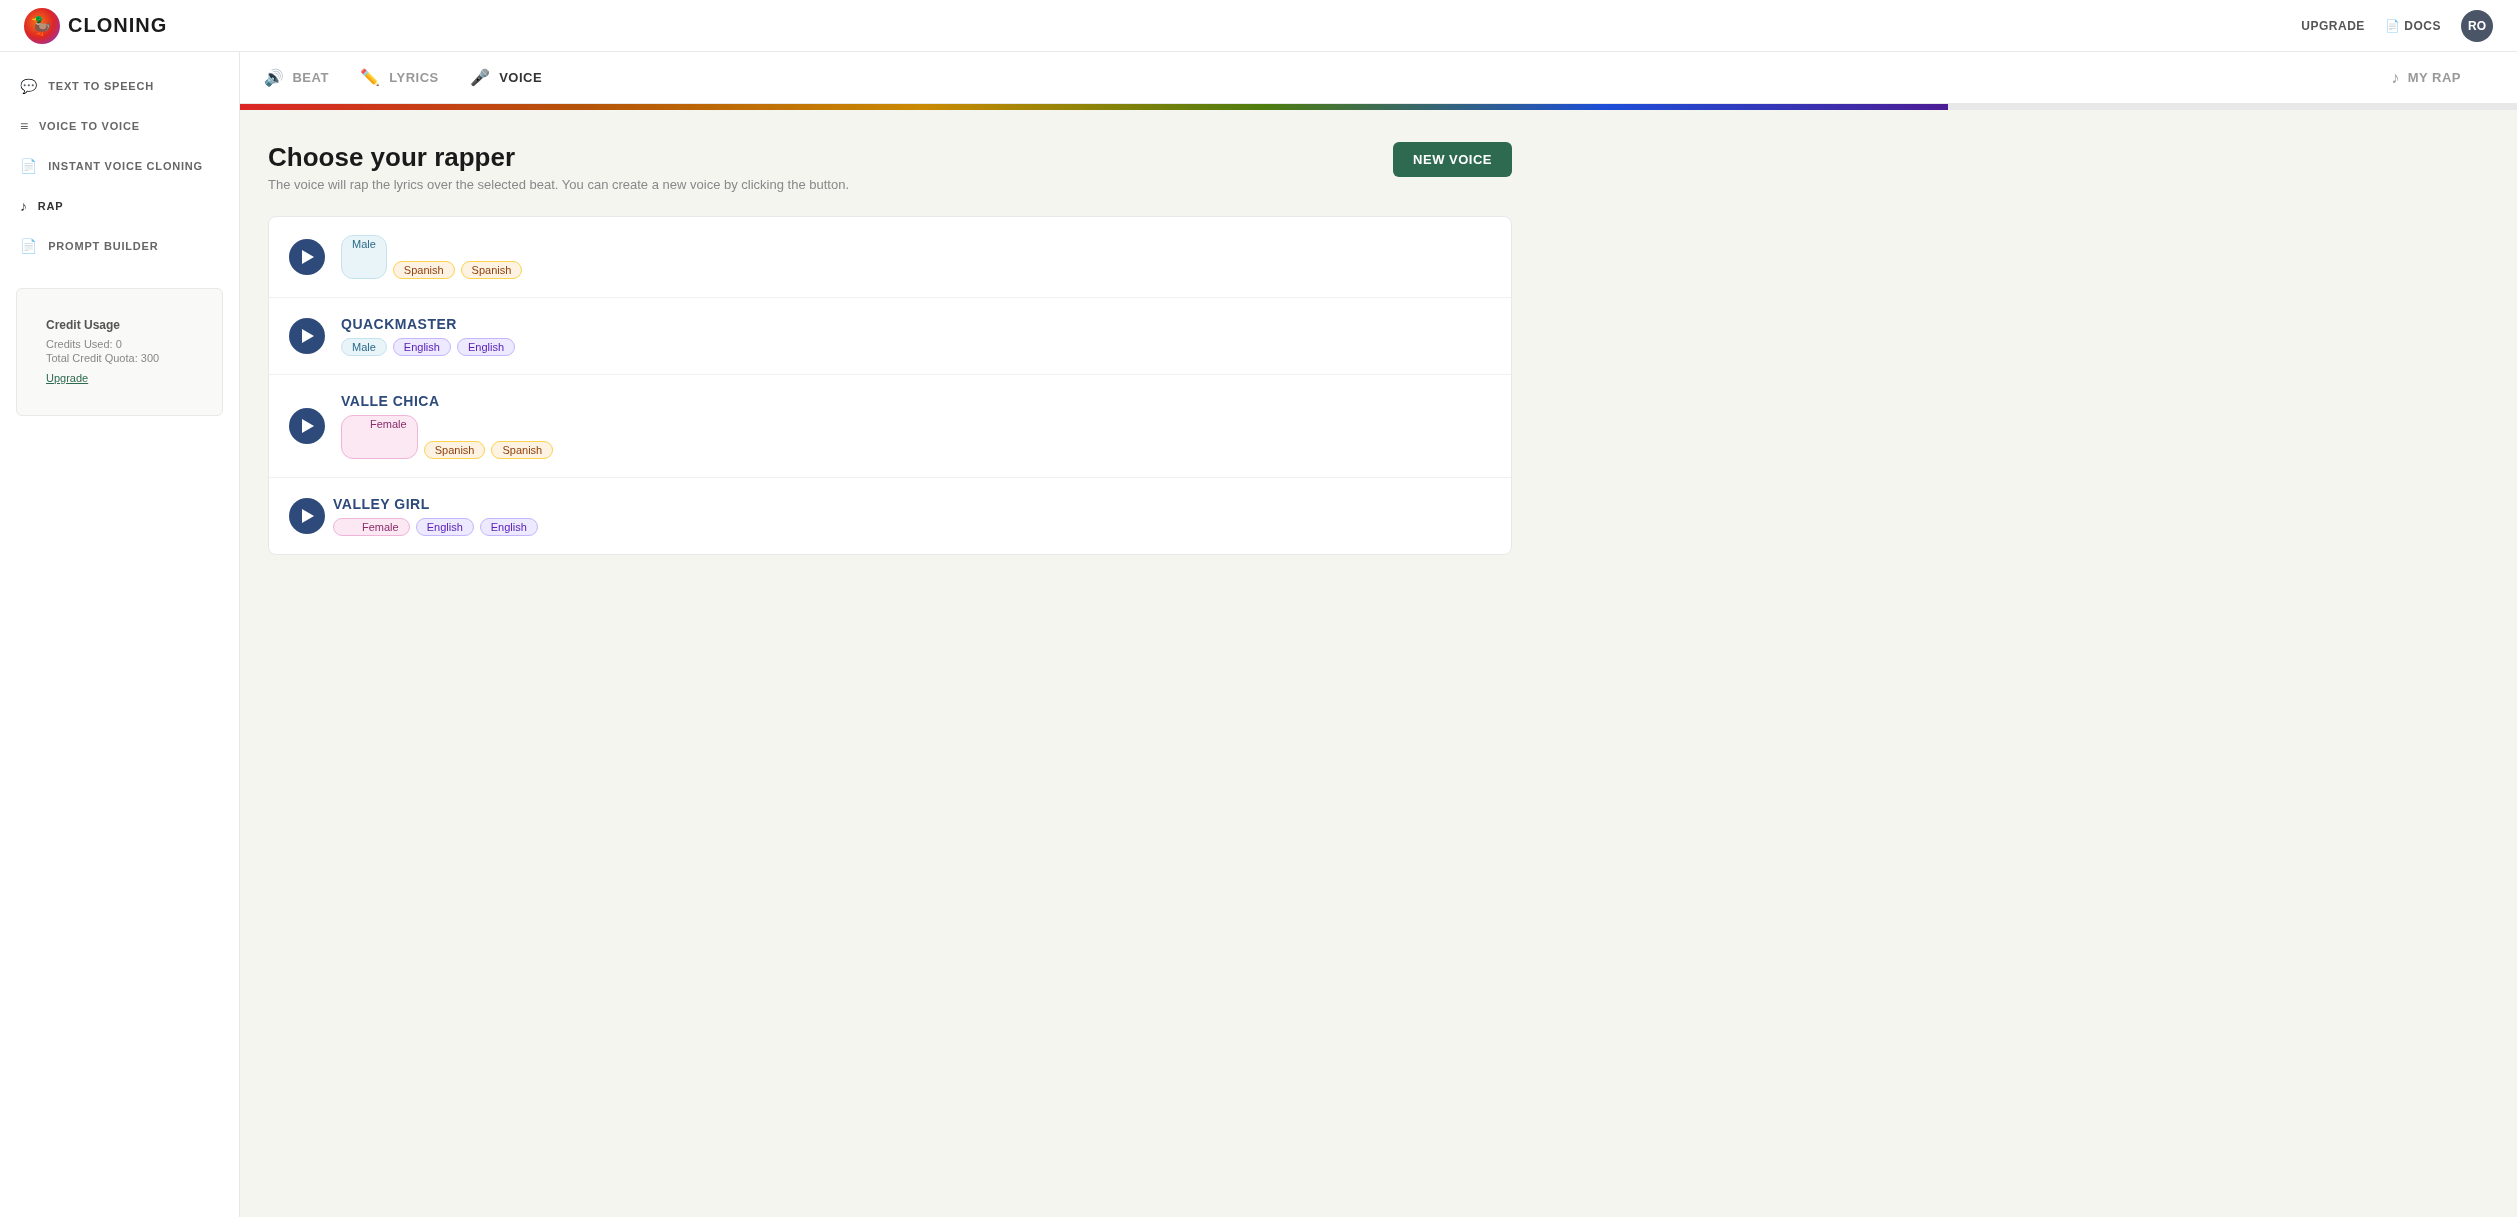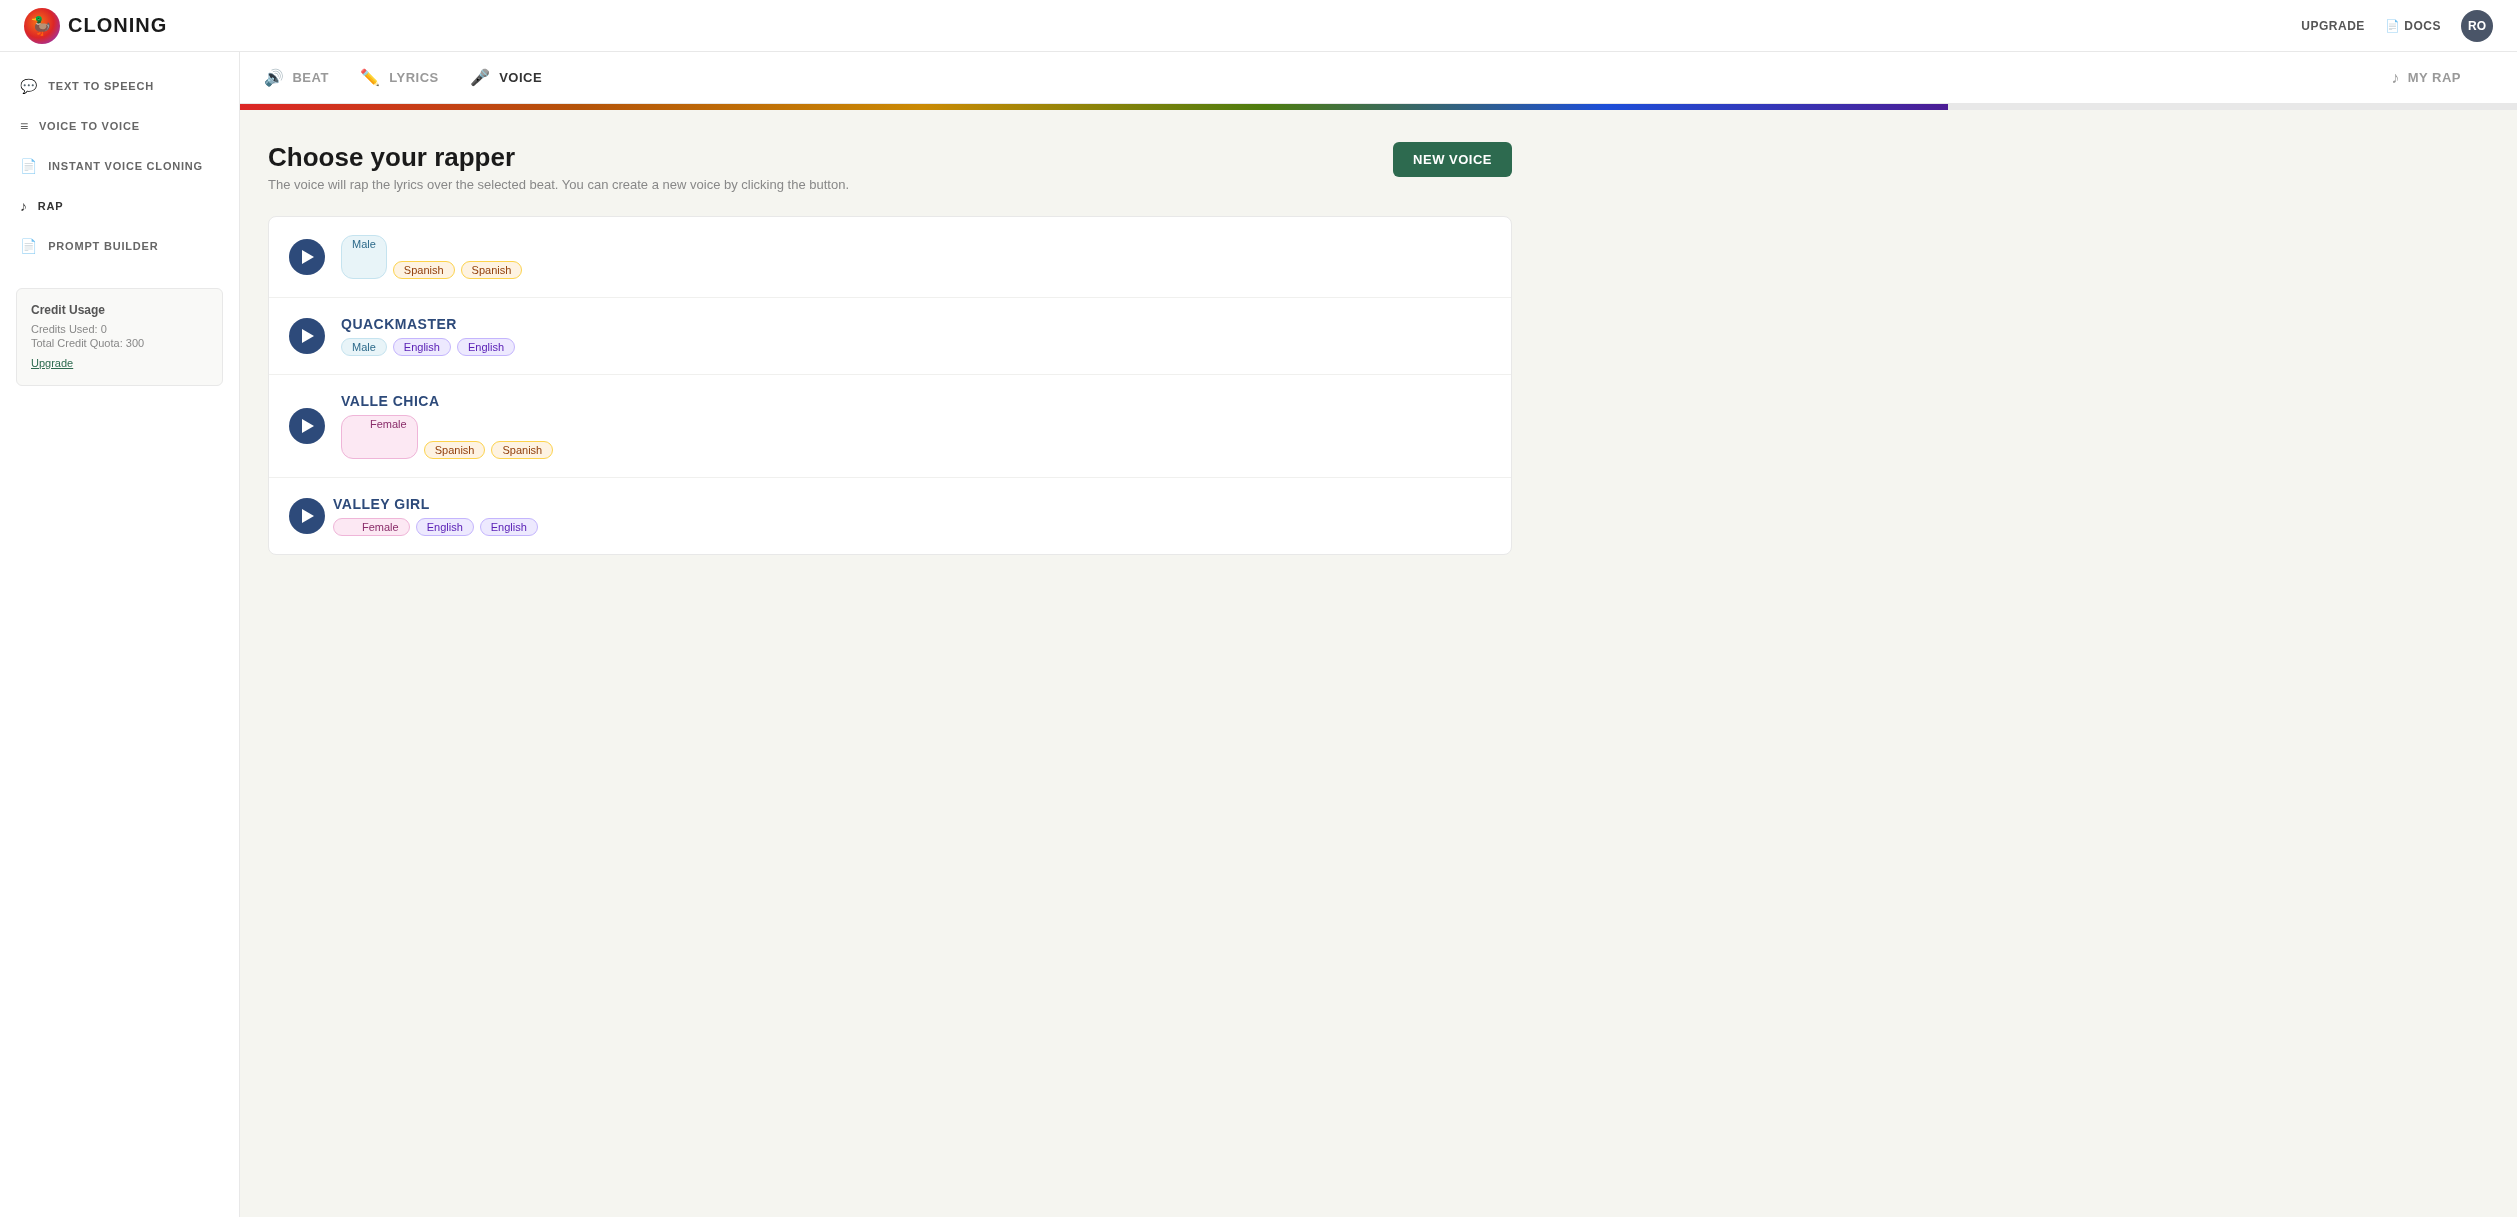--- a/index.html
+++ b/index.html
@@ -76,21 +76,21 @@
       cursor: pointer;
     }
     .sidebar-item.active { color: #333; }
     .sidebar-item .si-icon { font-size: 14px; }
 
     .credit-box {
       margin: 20px 16px;
       background: #f9f9f7;
       border: 1px solid #e8e8e8;
       border-radius: 6px;
-      padding: 14px;
+      padding: 29px;
     }
     .credit-title { font-size: 12px; font-weight: 600; color: #555; margin-bottom: 6px; }
     .credit-line { font-size: 11px; color: #888; margin-bottom: 2px; }
     .credit-upgrade { font-size: 11px; color: #2d6a4f; text-decoration: underline; cursor: pointer; margin-top: 6px; display: inline-block; }
 
     
     .main { flex: 1; padding: 0; background: #f5f5f0; }
 
     
     .steps-bar {

